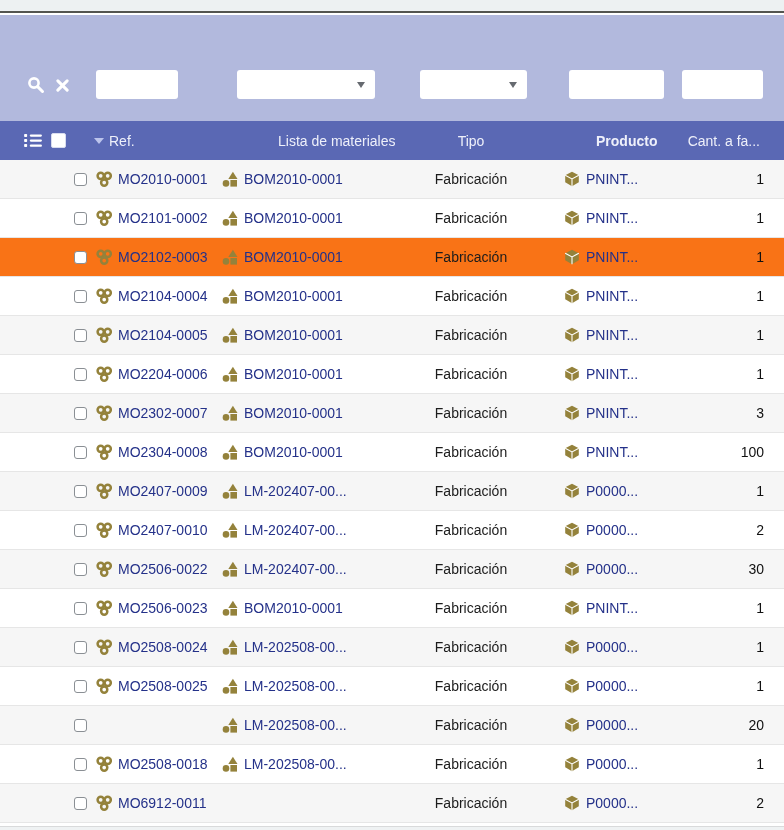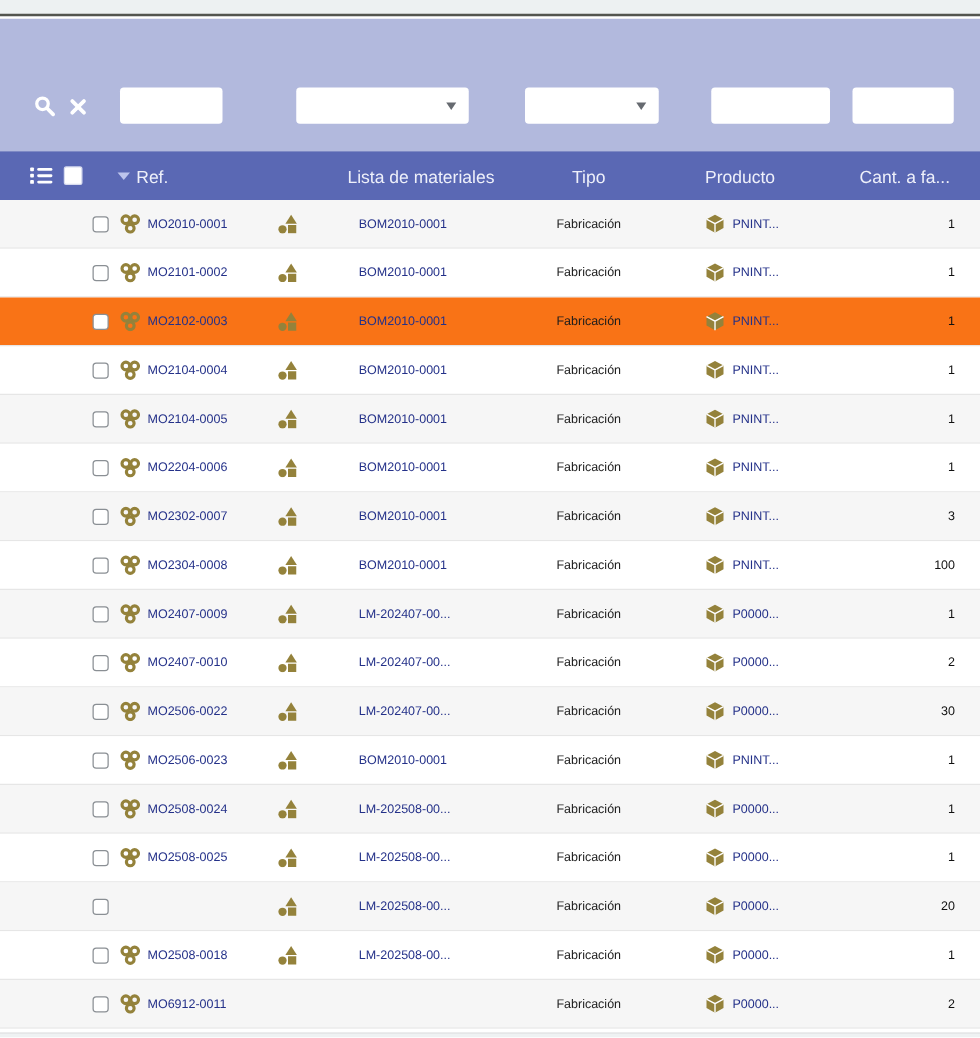--- a/index.html
+++ b/index.html
@@ -34,37 +34,37 @@
 
   
   .thead { position:absolute; left:0; top:121px; width:784px; height:54px;
     background:#5a68b4; color:#eef0fa; font-size:14px; }
   .thead .hcell { position:absolute; top:0; height:39px; display:flex; align-items:center; }
   .h-list { left:24px; width:20px; cursor:pointer; }
   .h-check { left:51px; width:16px; cursor:pointer; }
   .h-ref  { left:94px; cursor:pointer; }
   .h-bom  { left:248px; cursor:pointer;margin-left:30px; }
   .h-tipo { left:415px; width:112px; justify-content:center; cursor:pointer; }
-  .h-prod { left:564px; cursor:pointer; }
+  .h-prod { left:596px; cursor:pointer;font-weight:bold; }
   .h-qty  { right:24px; cursor:pointer; }
   .sort-caret { width:0; height:0; border-left:5px solid transparent;
     border-right:5px solid transparent; border-top:6px solid #bcc4ec; margin-right:5px; }
   .sel-all { width:15px; height:15px; background:#ffffff; border-radius:2px;
     border:1px solid #d8dcef; }
 
   
   .tbody { position:absolute; left:0; top:160px; width:784px; }
   .row { position:relative; width:784px; height:39px; background:#ffffff;
-    border-bottom:1px solid #e6e6e6; font-size:10px; color:#1c1c1c; }
+    border-bottom:1px solid #e6e6e6; font-size:14px; color:#1c1c1c; }
   .row.stripe { background:#f6f6f6; }
   .row.highlight { background:#f97316; }
   .cell { position:absolute; top:0; height:100%; display:flex; align-items:center; }
   .c-check { left:74px; }
   .c-ref  { left:96px; }
-  .c-bom  { left:222px;gap:43px; }
+  .c-bom  { left:222px; }
   .c-tipo { left:415px; width:112px; justify-content:center; }
   .c-prod { left:564px; }
   .c-qty  { right:20px; width:110px; justify-content:flex-end; color:#111; }
   .cb { width:13px; height:13px; border:1.5px solid #8a8f94; border-radius:3px;
     background:#fff; cursor:pointer; display:inline-block; }
   .ic { width:16px; height:16px; margin-right:6px; flex:0 0 auto; }
   .lnk { color:#243189; text-decoration:none; cursor:pointer; white-space:nowrap; }
   .row .hidden { visibility:hidden; }
 
   

